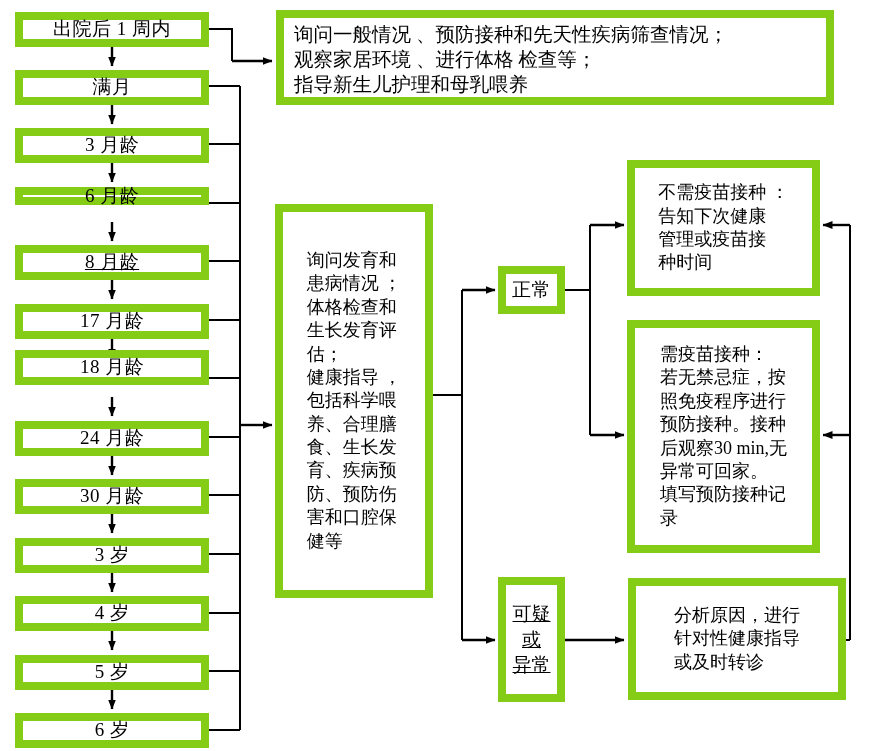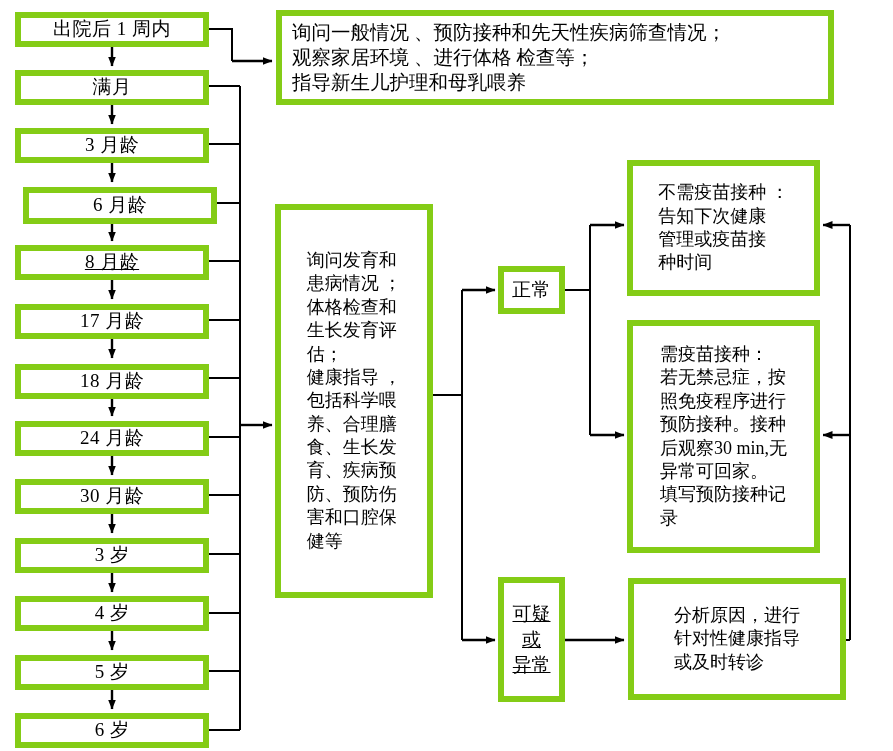--- a/index.html
+++ b/index.html
@@ -21,21 +21,21 @@
     position: absolute;
     left: 0;
     top: 0;
     width: 893px;
     height: 751px;
     pointer-events: none;
   }
   .node {
     position: absolute;
     box-sizing: border-box;
-    border: 6px solid #84cc16;
+    border: 8px solid #84cc16;
     background: #ffffff;
     display: flex;
     align-items: center;
     justify-content: center;
     color: #000000;
     line-height: 1.18;
   }
   .timeline-node {
     font-size: 19px;
     letter-spacing: 0.5px;
@@ -136,30 +136,30 @@
 
   <div class="node timeline-node" style="left:15px; top:12px; width:194px; height:35px;">
     <span>出院后 1 周内</span>
   </div>
   <div class="node timeline-node" style="left:15px; top:70px; width:194px; height:35px;">
     <span>满月</span>
   </div>
   <div class="node timeline-node" style="left:15px; top:128px; width:194px; height:35px;">
     <span>3 月龄</span>
   </div>
-  <div class="node timeline-node" style="left:15px; top:187px; width:194px; height:37px;margin-left:8px;">
+  <div class="node timeline-node" style="left:15px; top:187px; width:194px; height:18px;">
     <span>6 月龄</span>
   </div>
   <div class="node timeline-node" style="left:15px; top:245px; width:194px; height:35px;text-decoration:underline;">
     <span>8 月龄</span>
   </div>
   <div class="node timeline-node" style="left:15px; top:304px; width:194px; height:35px;">
     <span>17 月龄</span>
   </div>
-  <div class="node timeline-node" style="left:15px; top:364px; width:194px; height:35px;">
+  <div class="node timeline-node" style="left:15px; top:350px; width:194px; height:35px;">
     <span>18 月龄</span>
   </div>
   <div class="node timeline-node" style="left:15px; top:421px; width:194px; height:35px;">
     <span>24 月龄</span>
   </div>
   <div class="node timeline-node" style="left:15px; top:479px; width:194px; height:35px;">
     <span>30 月龄</span>
   </div>
   <div class="node timeline-node" style="left:15px; top:538px; width:194px; height:35px;">
     <span>3 岁</span>

